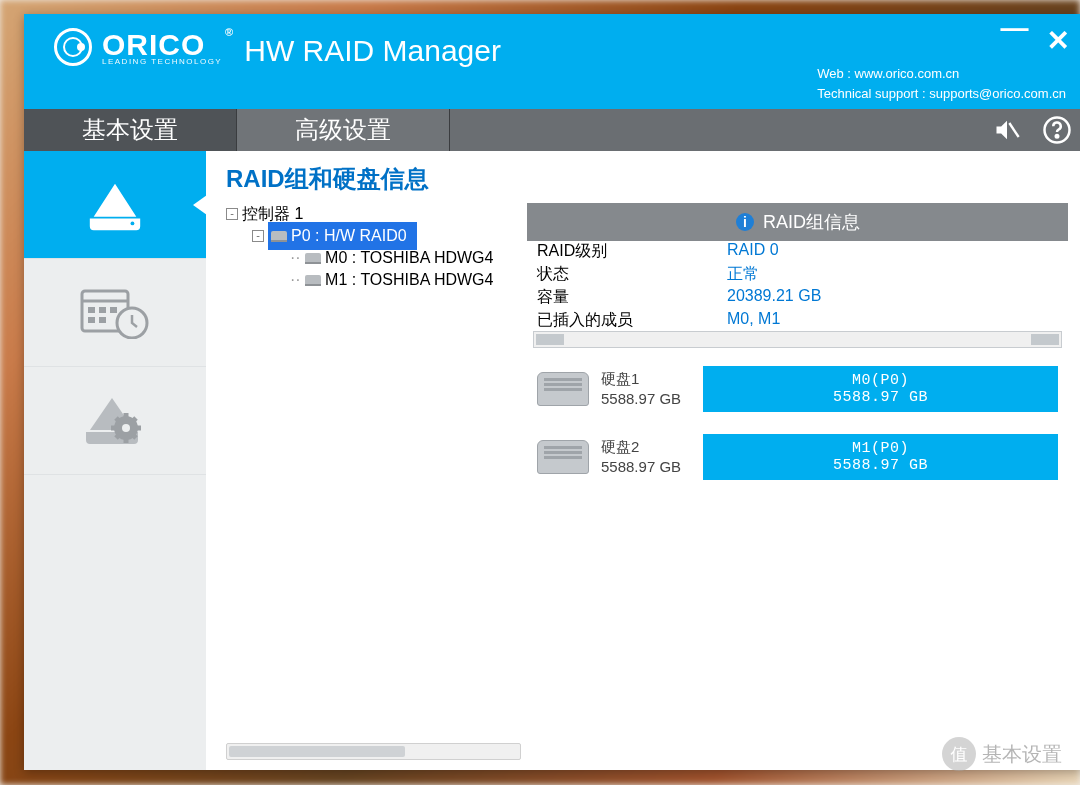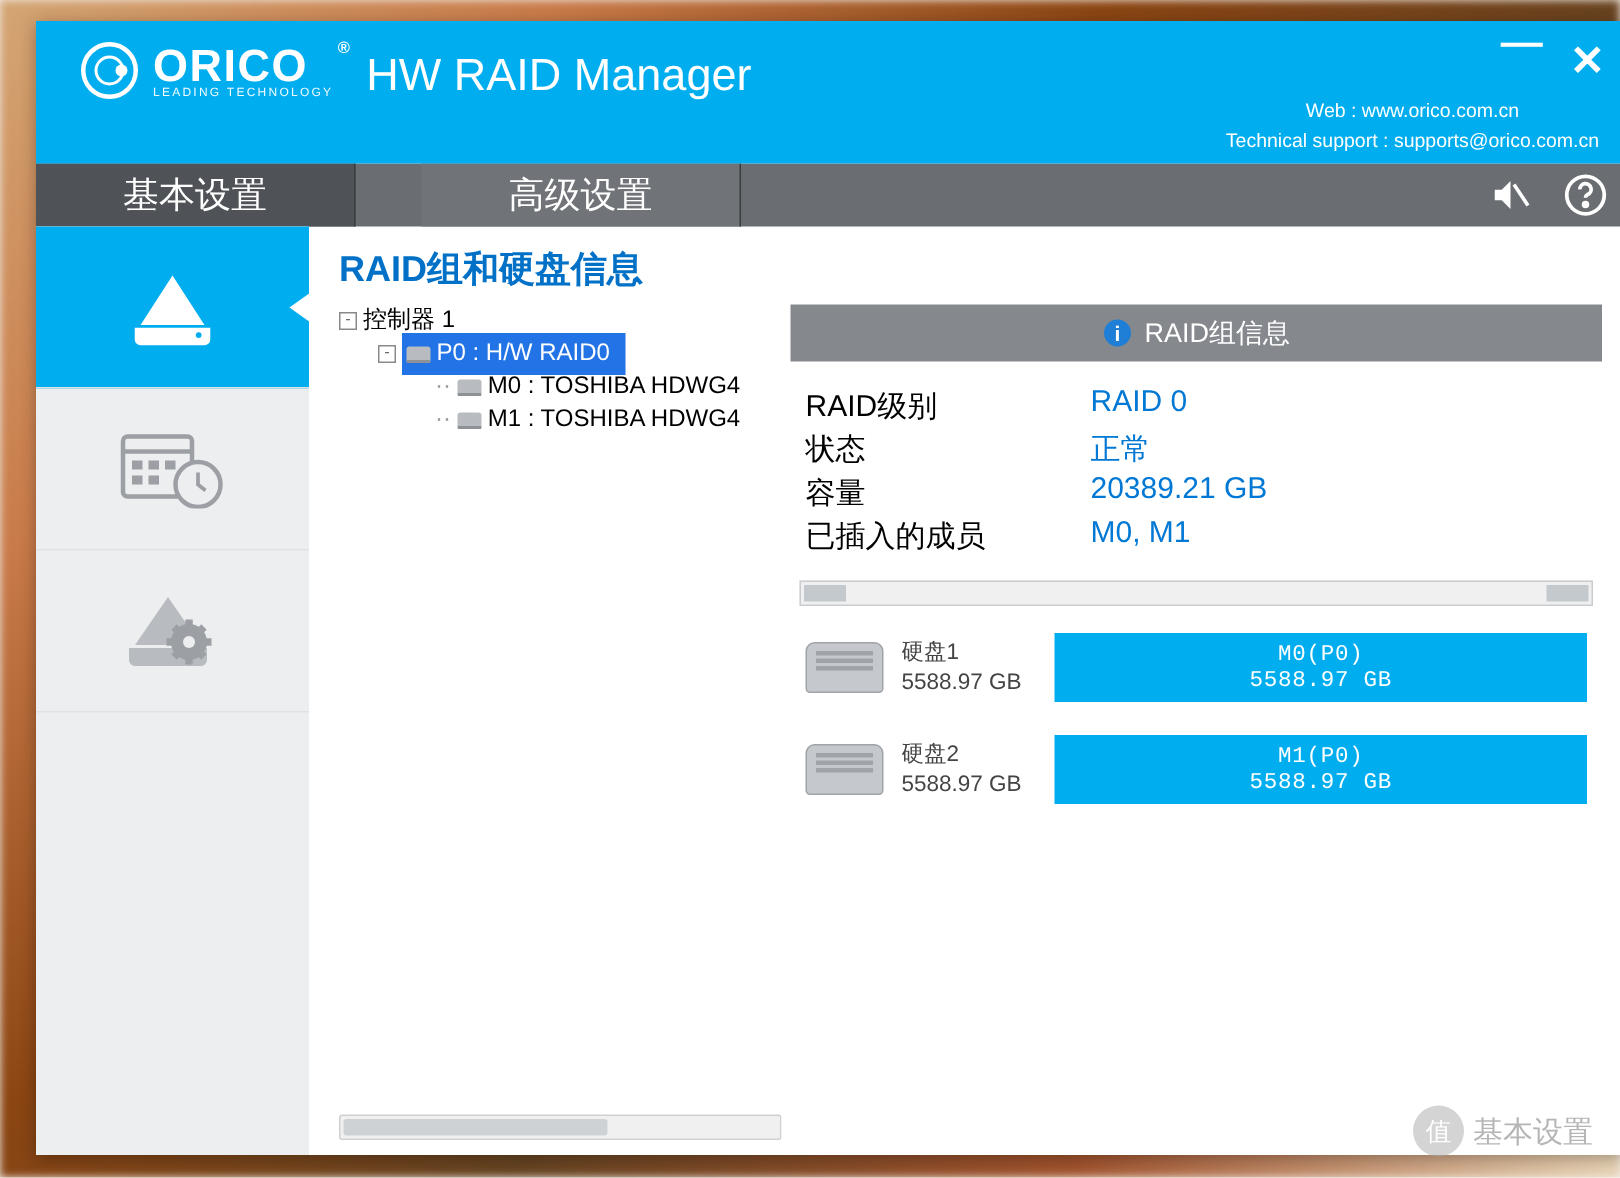--- a/index.html
+++ b/index.html
@@ -43,38 +43,38 @@
       margin-right: 10px;
     }
     .logo-inner { width: 20px; height: 20px; border: 2px solid #fff; border-radius: 50%; position: relative; }
     .logo-inner::after { content:''; position:absolute; right:-4px; top:4px; width:8px; height:8px; background:#fff; border-radius:50%; }
     .brand { font-size: 30px; font-weight: 600; letter-spacing: 1px; position: relative; }
     .brand sup { font-size: 11px; position: absolute; top: -2px; right: -12px; }
     .brand-sub { font-size: 8px; letter-spacing: 1.5px; display:block; margin-top:-5px; opacity:.95; }
     .app-title { font-size: 30px; font-weight: 400; margin-left: 22px; margin-top: 6px; }
     .win-controls { position: absolute; right: 12px; top: 10px; display: flex; gap: 18px; font-size: 28px; font-weight: 700; }
     .win-controls span { cursor: pointer; }
-    .links { position:absolute; right: 16px; bottom: 6px; text-align: center; font-size: 13px; line-height: 1.5; }
+    .links { position:absolute; right: 16px; bottom: 6px; text-align: left; font-size: 13px; line-height: 1.5; }
     .links a { color:#fff; text-decoration: none; }
 
     
     .tabbar {
       height: 42px; background: #6a6e72;
       display: flex;
       color: #fff;
     }
     .tab {
       width: 213px; height: 100%;
       background: #4f5357;
       border-right: 1px solid #3a3c3f;
       font-size: 24px;
       display: flex; align-items: center; justify-content: center;
       cursor: pointer;
     }
-    .tab.inactive { background: #707478; margin-left: 44px; }
+    .tab.inactive { background: #707478; }
     .tabbar .spacer { flex: 1; }
     .tabbar .iconbtn { width: 50px; display:flex; align-items:center; justify-content:center; cursor:pointer; }
 
     
     .body { flex: 1; display: flex; min-height: 0; border-radius: 26px; }
 
     
     .rail {
       width: 182px; background: #eceeef;
       display: flex; flex-direction: column;
@@ -127,21 +127,21 @@
     .h-scroll::before { content:''; position:absolute; left:2px; top:2px; width:60%; height: 11px; background:#cfd2d5; border-radius:2px; }
 
     
     .info { flex: 1; padding-right: 14px; display:flex; flex-direction:column; gap: 14px; margin-left: 6px; }
     .panel-title {
       height: 38px; background: #85898d; color: #fff;
       display:flex; align-items:center; justify-content:center;
       font-size: 18px; font-weight: 500; gap: 8px;
     }
     .panel-title svg { flex-shrink: 0; }
-    .kv { display: grid; grid-template-columns: 190px 1fr; font-size: 20px; row-gap: 2px; padding: 16px 10px; }
+    .kv { display: grid; grid-template-columns: 190px 1fr; font-size: 16px; row-gap: 2px; padding: 0 10px; }
     .kv .v { color: #0078d4; }
     .capacity-bar { height: 17px; background:#f0f0f0; border:1px solid #c8ccd0; margin: 0 6px; position: relative; }
     .capacity-bar .seg { position:absolute; left:2px; top:2px; height:11px; background:#c4c9cd; }
     .capacity-bar .seg.r { right:2px; left:auto; }
 
     .disk-row {
       display:flex; align-items:center; gap: 12px;
       padding: 4px 10px;
     }
     .disk-row .big-disk {

